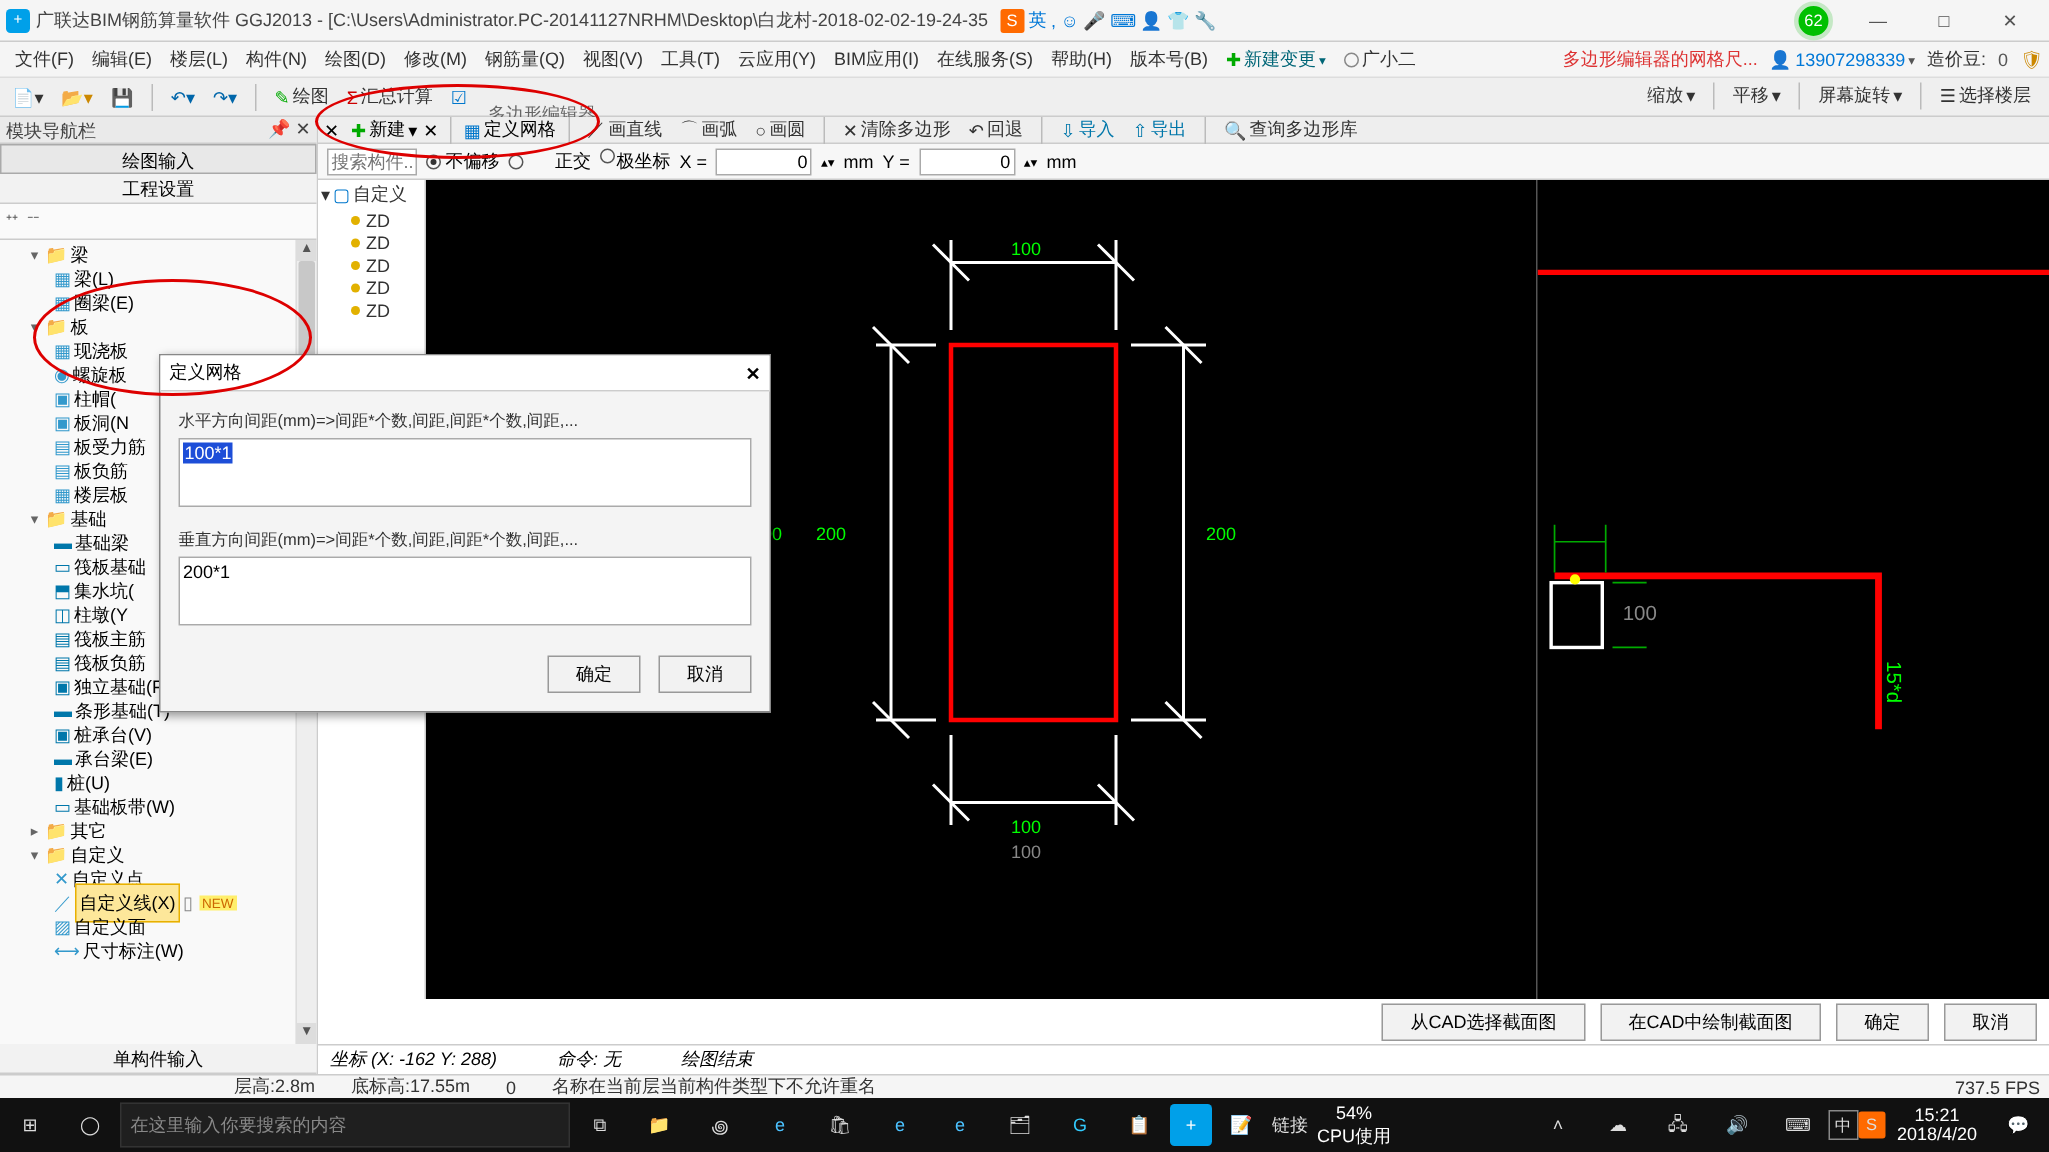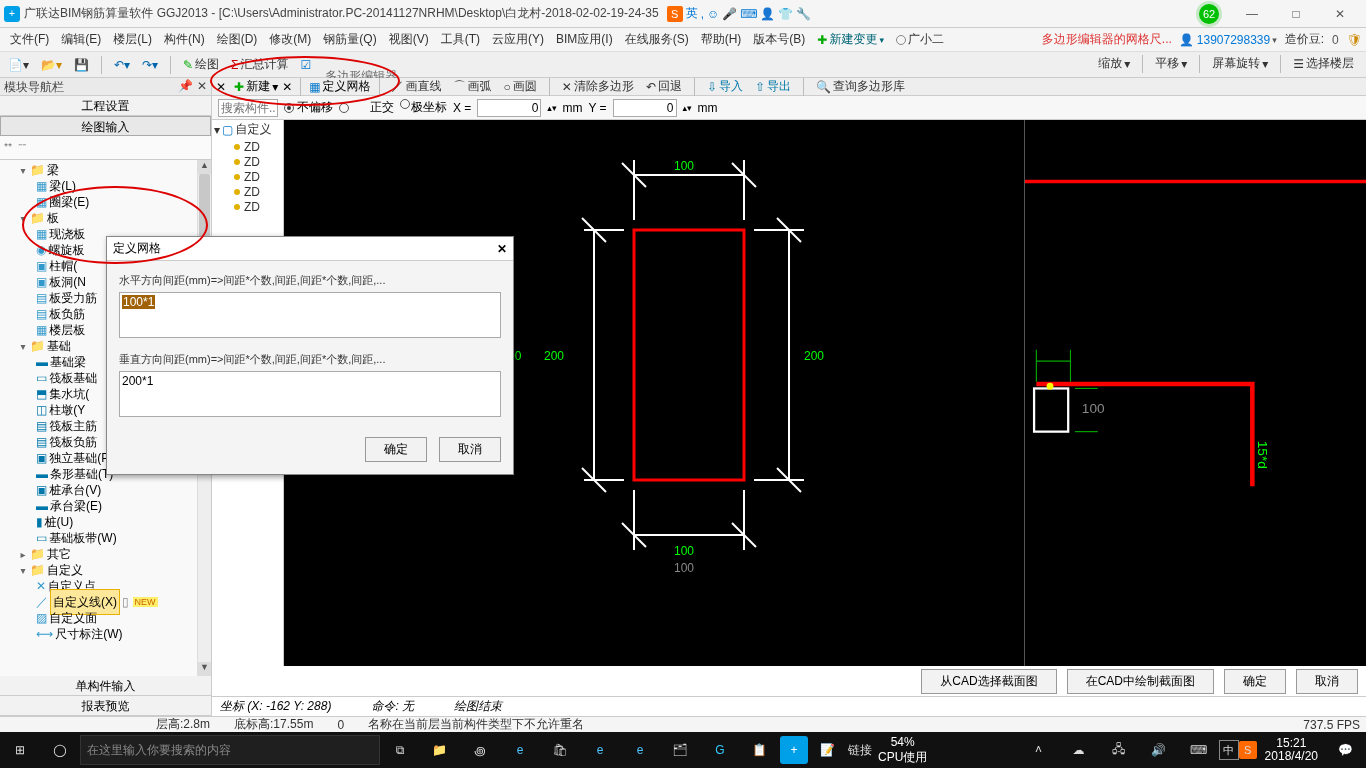--- a/index.html
+++ b/index.html
@@ -63,21 +63,21 @@
   .taskbar{position:absolute;left:0;right:0;bottom:0;height:36px;background:#111;display:flex;align-items:center;color:#fff;}
   .taskbar .tb-ico{width:40px;height:36px;display:inline-flex;align-items:center;justify-content:center;color:#ddd;}
   .taskbar .search{flex:0 0 300px;height:30px;background:#1f1f1f;border:1px solid #333;display:flex;align-items:center;padding:0 6px;color:#888;}
   .taskbar .spacer{flex:1;}
   .taskbar .clock{padding:0 8px;text-align:center;font-size:11px;line-height:13px;}
   .dialog{position:absolute;left:106px;top:236px;width:408px;background:#f4f4f4;border:1px solid #888;box-shadow:2px 2px 6px rgba(0,0,0,.4);}
   .dlg-title{height:24px;background:#fff;border-bottom:1px solid #ccc;display:flex;align-items:center;padding:0 6px;}
   .dlg-title .x{margin-left:auto;font-weight:bold;}
   .dlg-body{padding:12px;}
   .dlg-body label{display:block;margin-bottom:4px;color:#333;font-size:11px;}
-  .dlg-body .sel{background:#a16207;color:#fff;padding:0 1px;}
+  .dlg-body .sel{background:#1d4ed8;color:#fff;padding:0 1px;}
   .dlg-foot{display:flex;justify-content:flex-end;gap:12px;padding:8px 12px 12px;}
   
   .ellipse{position:absolute;border:2px solid #d00;border-radius:50%;pointer-events:none;}
   .ell1{left:210px;top:56px;width:190px;height:50px;}
   .ell2{left:22px;top:186px;width:186px;height:78px;}
   
   .poly-title{color:#666;margin-left:6px;margin-top:23px;}
   .right-tools{position:absolute;right:4px;top:52px;display:flex;align-items:center;gap:4px;background:#efefef;padding:2px 4px;}
   svg text { font-family: inherit; }
 </style>
@@ -172,22 +172,22 @@
   <span class="tbtn">☰ <span>选择楼层</span></span>
 </div>
 
 <div class="body-row">
 
   <div class="sidebar">
     <div class="side-header">
       <span>模块导航栏</span>
       <span class="x">📌 ✕</span>
     </div>
+    <div class="side-tab" style="background:#e8e8e8;border:1px solid #aaa;">绘图输入</div>
     <div class="side-tab">工程设置</div>
-    <div class="side-tab" style="background:#e8e8e8;border:1px solid #aaa;">绘图输入</div>
     <div class="side-icons">
       <span>⁺⁺</span>
       <span>⁻⁻</span>
     </div>
     <div class="tree">
       <div class="tree-item lvl1">
           <span class="tw">▾</span>
           <span style="color:#c80;">📁</span>
           <span>梁</span>
         </div>
@@ -315,21 +315,20 @@
           <span style="color:#39c;">⟷</span>
           <span>尺寸标注(W)</span>
         </div>
       <div class="tree-scroll">
         <div class="arr up">▲</div>
         <div class="thumb"></div>
         <div class="arr dn">▼</div>
       </div>
     </div>
     <div class="side-tab">单构件输入</div>
-    <div class="side-tab">报表预览</div>
   </div>
 
   <div class="main">
     <div class="panel-title">
       <span class="clase-x">✕</span>
       <span style="display:flex;align-items:center;gap:2px;"><span style="color:#0a0;">✚</span><span>新建</span>▾</span>
       <span>✕</span>
       <span class="sep"></span>
       <span style="display:flex;align-items:center;gap:2px;">
           <span style="color:#07c;">▦</span>

